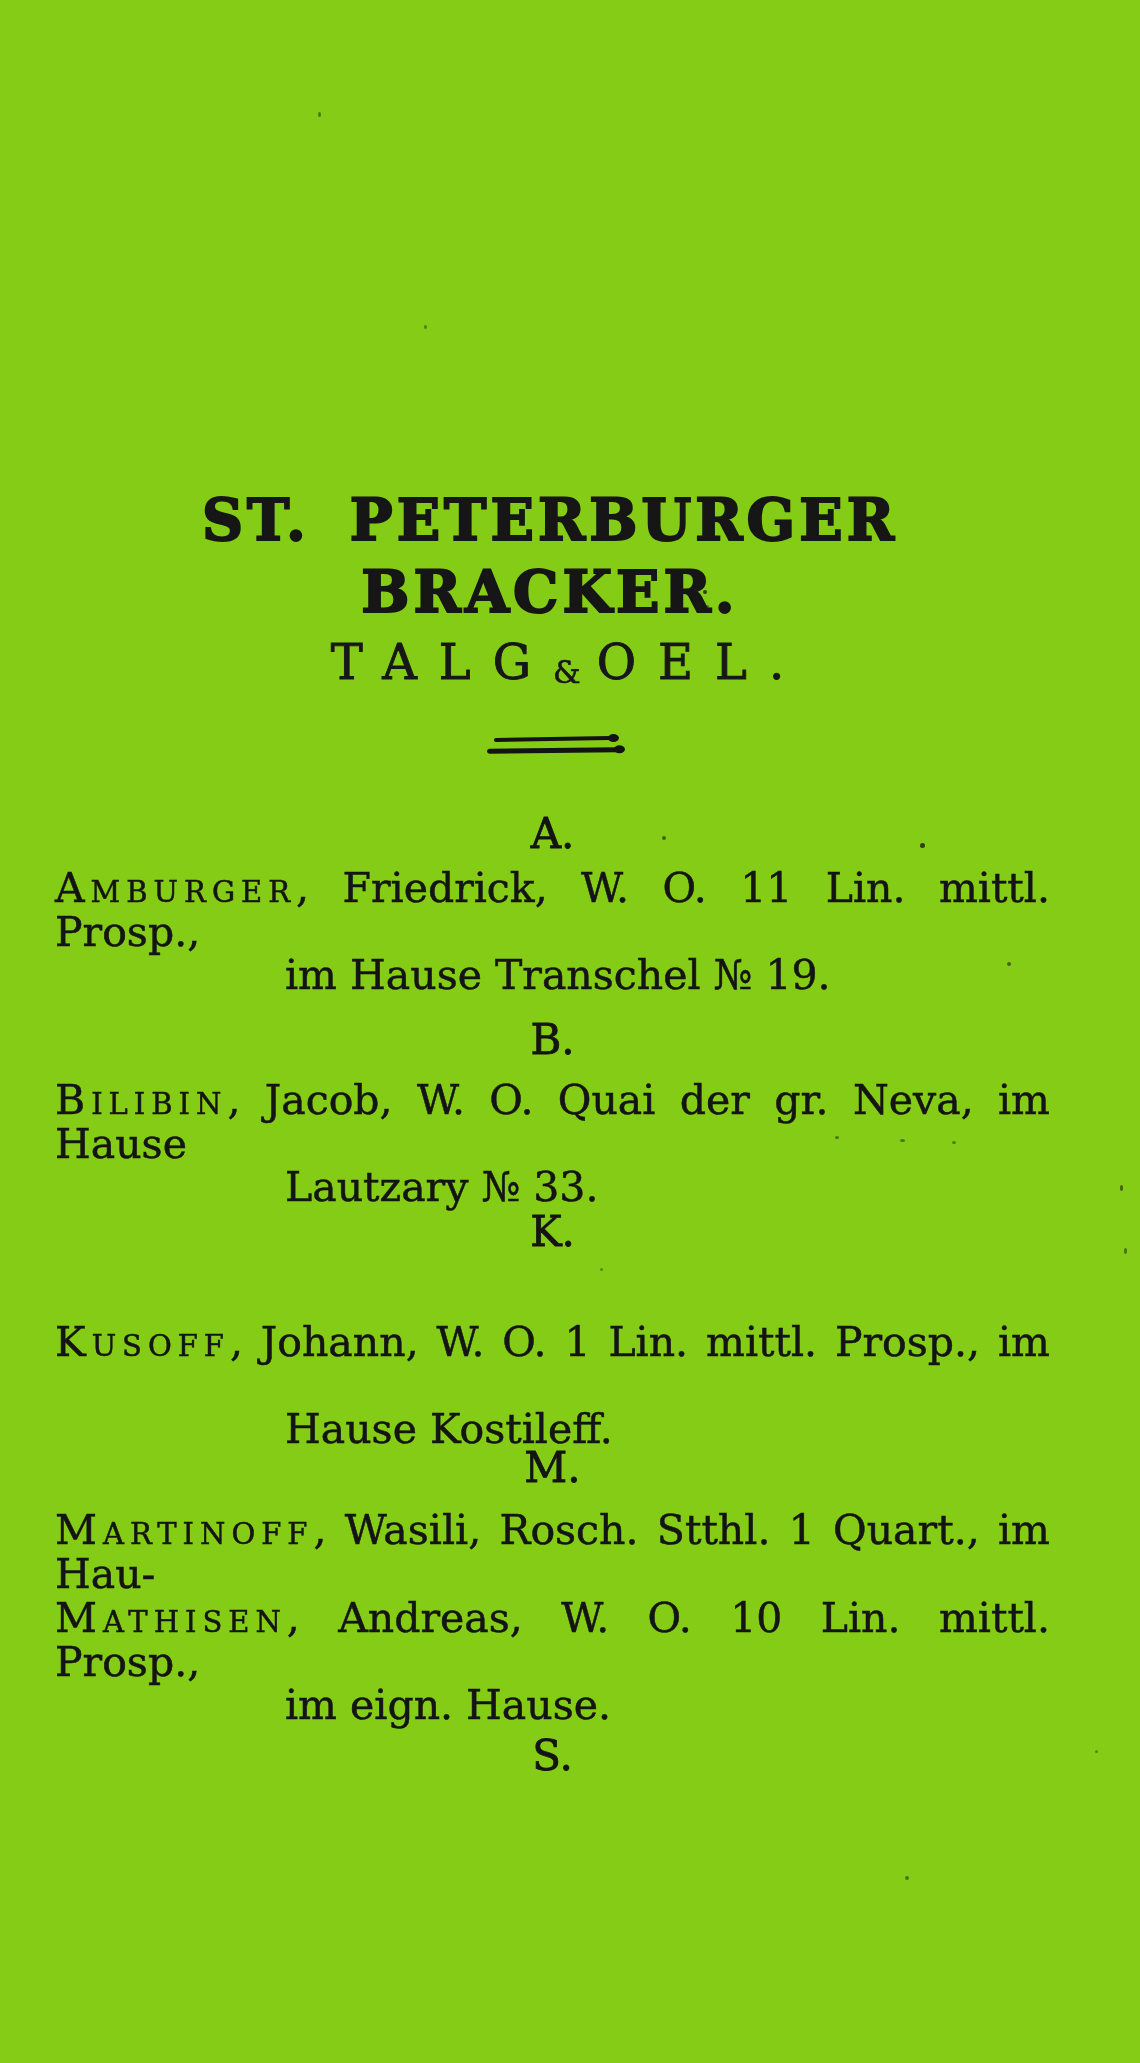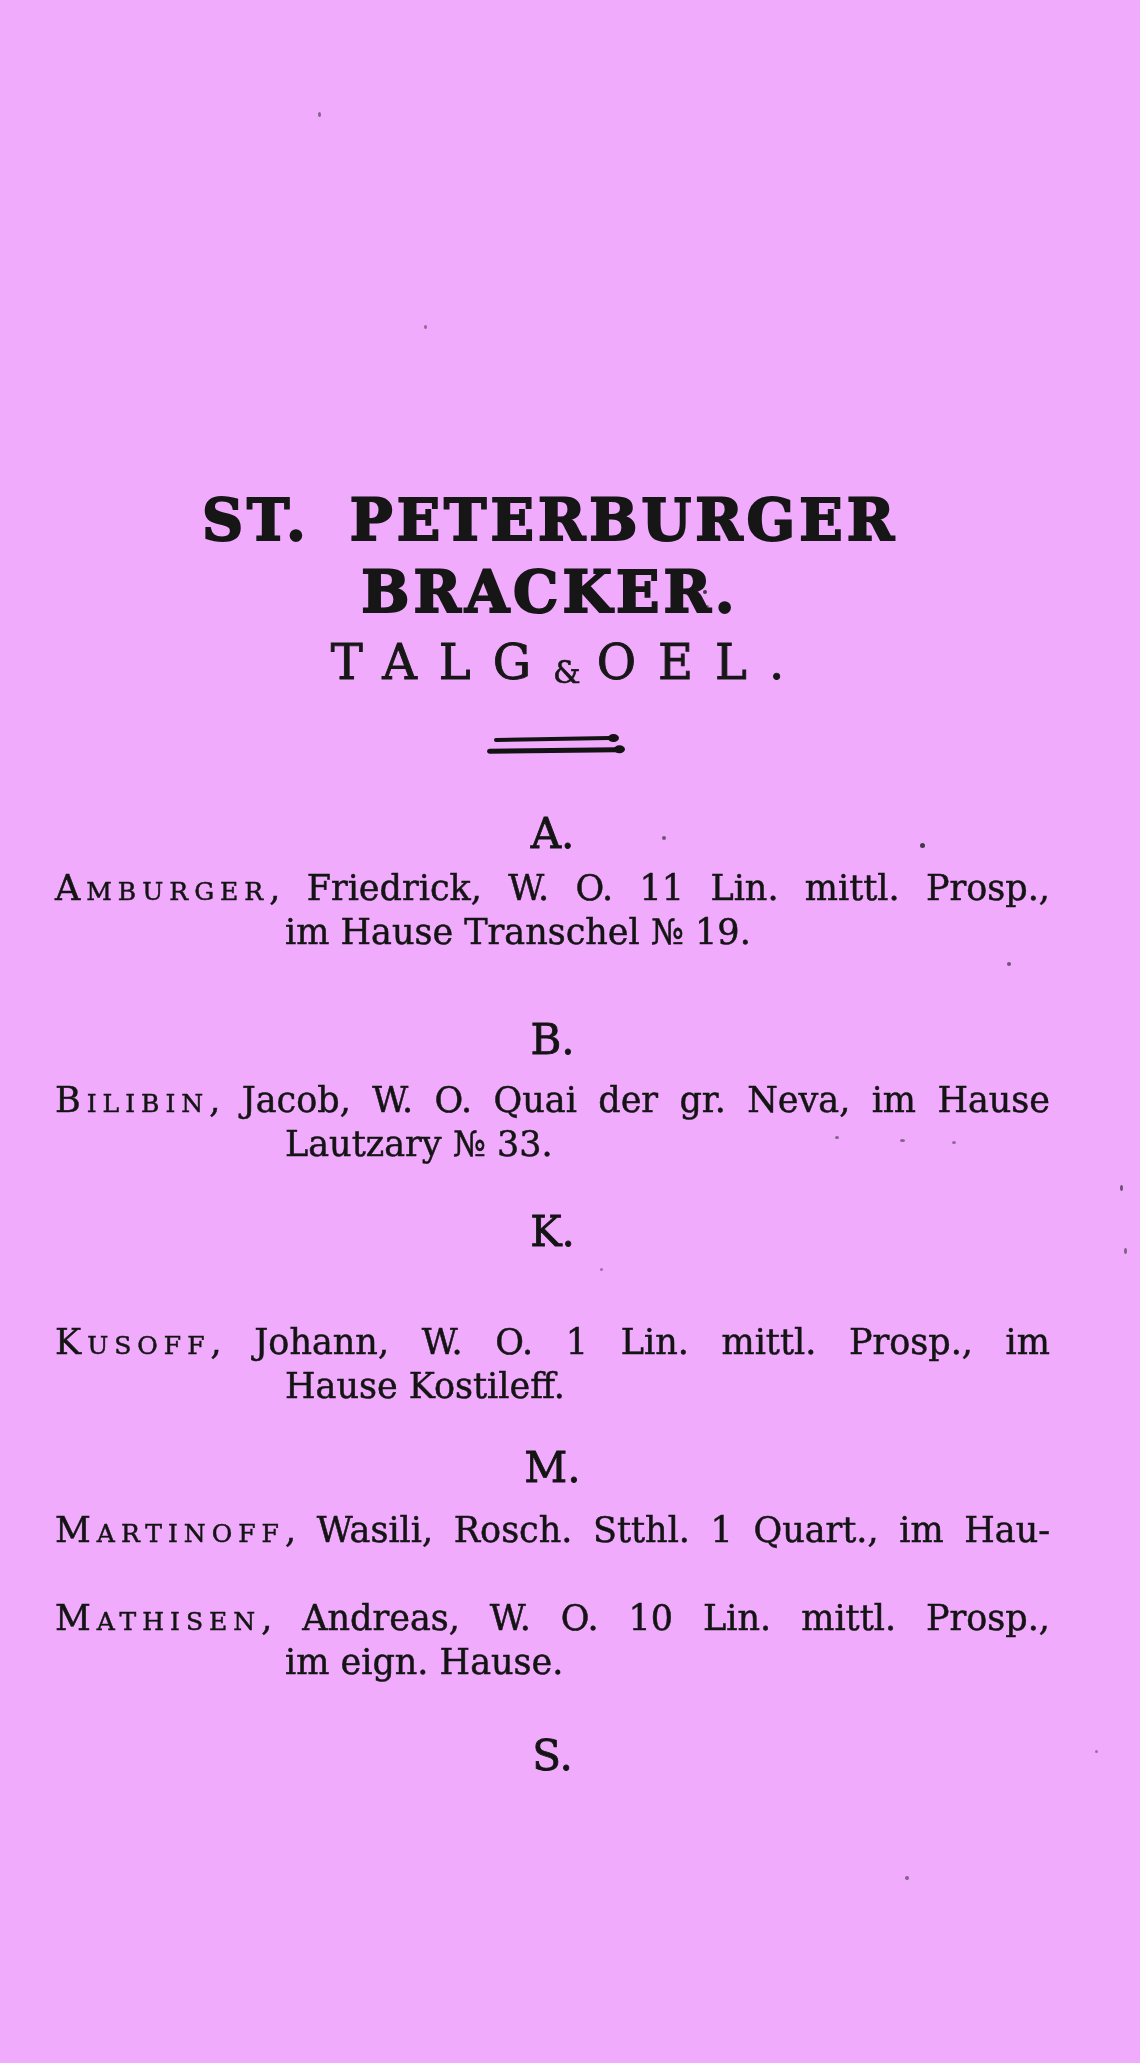--- a/index.html
+++ b/index.html
@@ -1,19 +1,19 @@
 <!DOCTYPE html>
 <html><head>
 <meta charset="utf-8">
 <style>
   html,body{margin:0;padding:0;background:#e8e8e8;}
   .page{
     position:relative;
     width:1140px;height:2063px;
-    background:#f0abfc;
+    background:#84cc16;
     overflow:hidden;
     font-family:"DejaVu Serif", serif;
     color:#141414;
   }
   
   .masthead{
     position:absolute;top:484px;left:50px;width:1000px;margin:0;
     font-size:57px;font-weight:bold;line-height:72px;
     letter-spacing:4px;word-spacing:16px;text-align:center;
     color:#161616;-webkit-text-stroke:2px #161616;
@@ -42,26 +42,26 @@
     width:11px;height:8px;background:#131313;border-radius:50%;}
   
   .sec{
     position:absolute;left:55px;width:995px;margin:0;
     font-size:42px;line-height:48px;font-weight:normal;text-align:center;
     color:#141414;-webkit-text-stroke:0.8px #141414;
   }
   
   .line{
     position:absolute;left:55px;width:995px;margin:0;
-    font-size:35px;line-height:44px;
+    font-size:41px;line-height:44px;
     color:#141414;-webkit-text-stroke:0.5px #141414;
     box-sizing:border-box;
   }
   .just{text-align:justify;text-align-last:justify;}
-  .l2{padding-left:230px;text-align:left;}
+  .l2{padding-left:230px;text-align:left;margin-top:43px;}
   .nm{font-variant:small-caps;letter-spacing:6px;}
   
   .sp{position:absolute;background:#1a1a1a;border-radius:50%;display:block;}
 </style>
 </head>
 <body>
 
 <div class="page">
 
   <h1 class="masthead">ST. PETERBURGER BRACKER.</h1>

